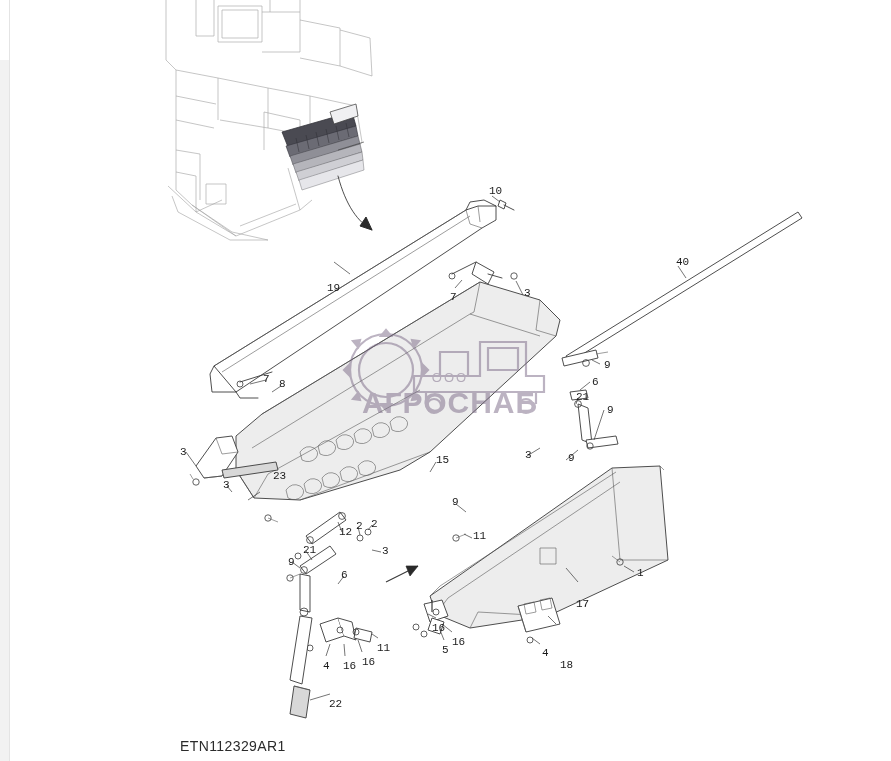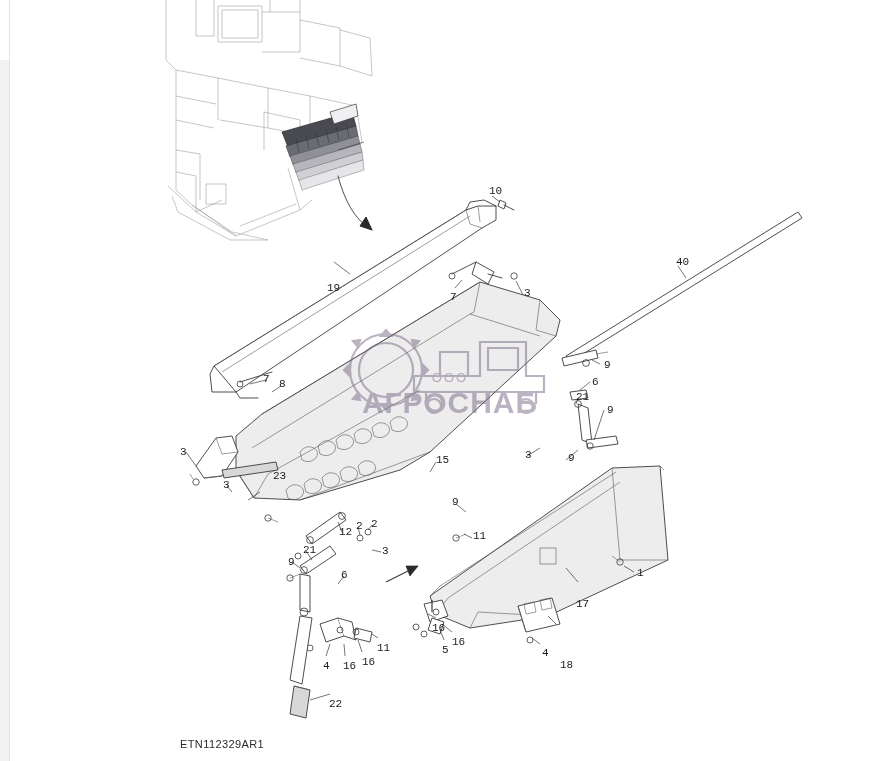--- a/index.html
+++ b/index.html
@@ -50,21 +50,21 @@
     font-size: 11px;
     color: #1a1a1a;
     font-family: Liberation Mono, monospace;
     line-height: 11px;
     white-space: nowrap;
   }
   .partcode {
     position: absolute;
     left: 180px;
     top: 738px;
-    font-size: 11px;
+    font-size: 14px;
     letter-spacing: 0.4px;
     color: #2b2b2b;
     font-family: "Liberation Sans", sans-serif;
     text-align: center;
   }
   .watermark {
     position: absolute;
     left: 330px;
     top: 318px;
     width: 240px;

